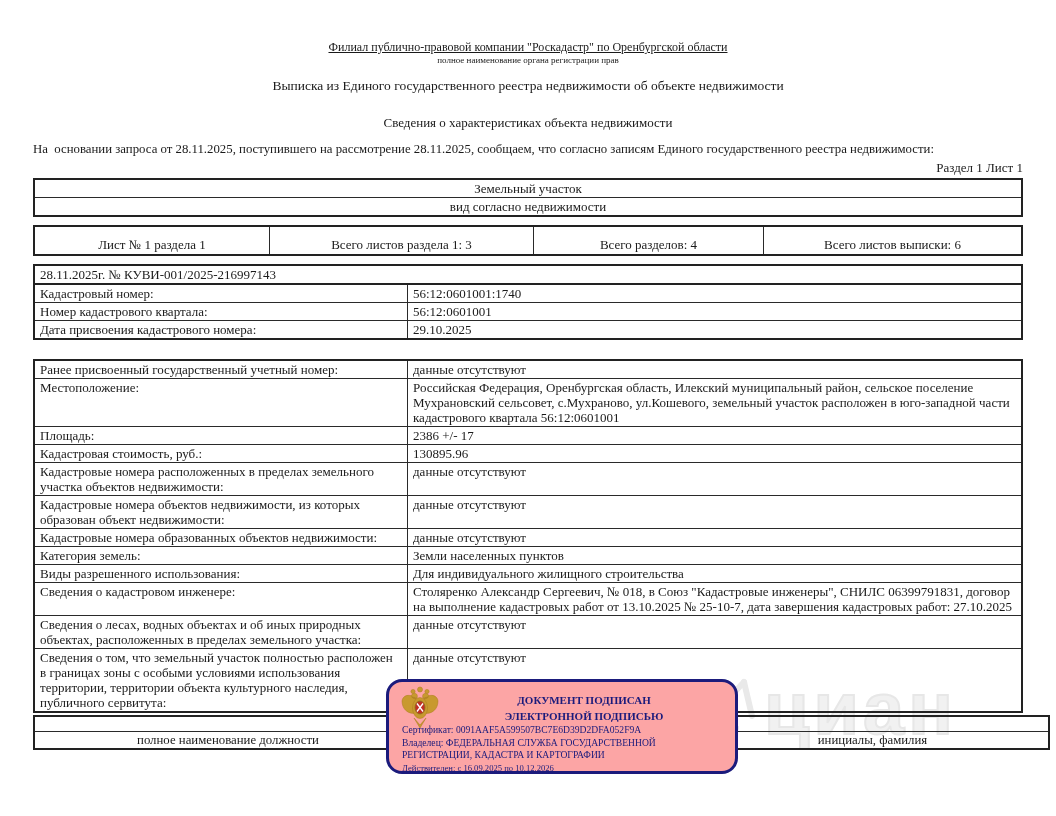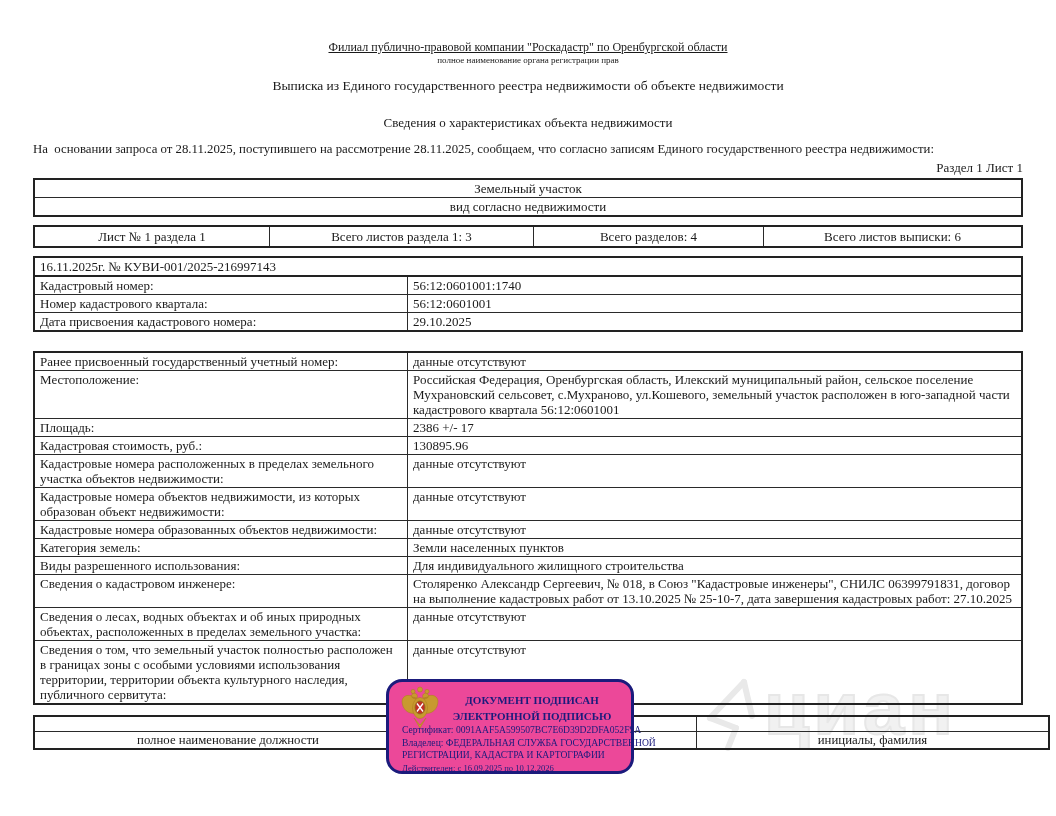--- a/index.html
+++ b/index.html
@@ -32,43 +32,43 @@
     background:transparent;
   }
   .trow { display:flex; border-top:1px solid #2a2a2a; }
   .trow:first-child { border-top:none; }
   .thick-top { border-top:2px solid #222; }
   .cell { padding:1px 5px 1px 5px; font-size:13px; line-height:15px; }
   .cell.full { width:100%; }
   .cell.center { text-align:center; }
   .cell.label { width:373px; border-right:1px solid #2a2a2a; }
   .cell.value { flex:1; }
-  .sheetcols .cell { border-right:1px solid #2a2a2a; text-align:center; padding-top:2px; padding-bottom:2px; }
+  .sheetcols .cell { border-right:1px solid #2a2a2a; text-align:center; padding-top:10px; padding-bottom:2px; }
   .sheetcols .cell:last-child { border-right:none; }
   .sc1 { width:235px; } .sc2 { width:264px; } .sc3 { width:230px; } .sc4 { flex:1; }
   .gap8 { height:8px; } .gap19 { height:19px; }
   
   .footer-table {
     position:absolute; left:33px; top:715px;
     width:1017px; height:35px;
     border:2px solid #222;
     display:flex; flex-direction:column;
     z-index:1; background:transparent;
   }
   .footer-row { flex:1; display:flex; }
   .footer-row.labels { border-top:1px solid #2a2a2a; }
   .fcell { font-size:12.8px; text-align:center; line-height:15px; padding-top:1px; }
   .fc-left { width:387px; border-right:1px solid #2a2a2a; }
   .fc-mid { width:275px; border-right:1px solid #2a2a2a; }
   .fc-right { flex:1; }
   
   .stamp {
     position:absolute; left:386px; top:679px;
-    width:248px; height:95px;
-    background:#ec4899;
+    width:352px; height:95px;
+    background:#fca5a5;
     border:3px solid #1b1b7c;
     border-radius:16px;
     z-index:3;
     color:#1b1b7c;
   }
   .stamp-top { display:flex; align-items:flex-start; padding:4px 8px 0 10px; }
   .stamp-emblem { width:42px; height:42px; flex:0 0 42px; }
   .stamp-titles { flex:1; text-align:center; font-weight:bold; font-size:11px; line-height:16px; padding-top:6px; }
   .stamp-line { padding-left:13px; font-size:9.6px; line-height:12.5px; white-space:nowrap; }
   .stamp-line.first { margin-top:-4px; }
@@ -130,21 +130,21 @@
       <div class="cell sc2">Всего листов раздела 1: 3</div>
       <div class="cell sc3">Всего разделов: 4</div>
       <div class="cell sc4">Всего листов выписки: 6</div>
     </div>
   </div>
 
   <div class="gap8"></div>
 
   <div class="tbl">
     <div class="trow">
-      <div class="cell full">16.11.2025г. № КУВИ-001/2025-216997143</div>
+      <div class="cell full">28.11.2025г. № КУВИ-001/2025-216997143</div>
     </div>
     <div class="trow thick-top">
       <div class="cell label">Кадастровый номер:</div>
       <div class="cell value">56:12:0601001:1740</div>
     </div>
     <div class="trow">
       <div class="cell label">Номер кадастрового квартала:</div>
       <div class="cell value">56:12:0601001</div>
     </div>
     <div class="trow">

